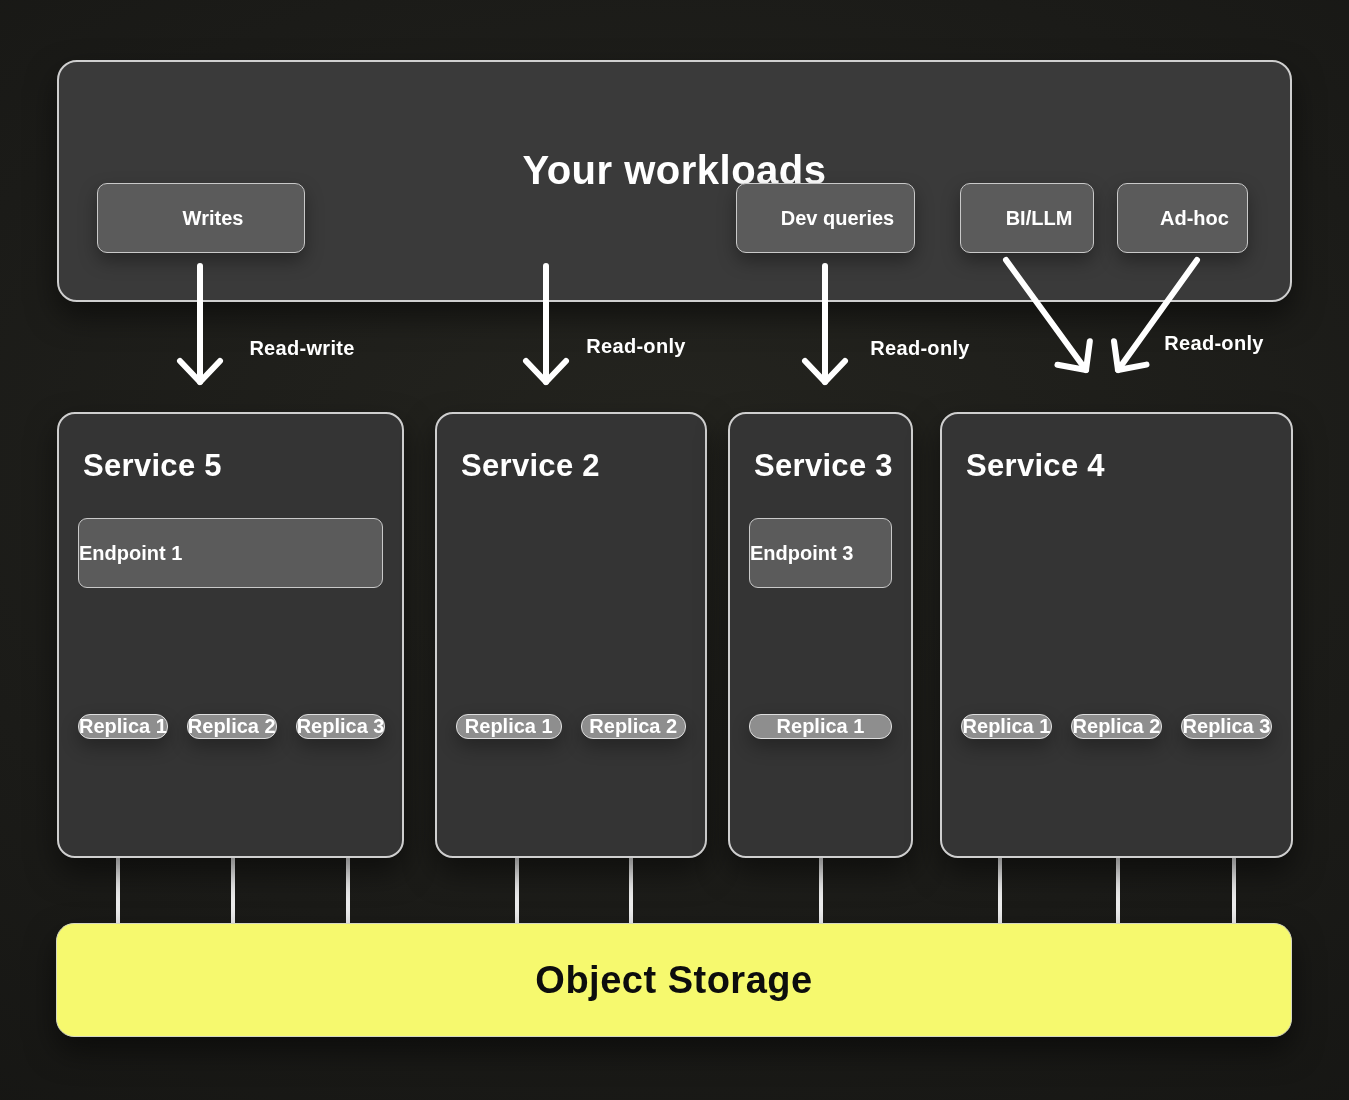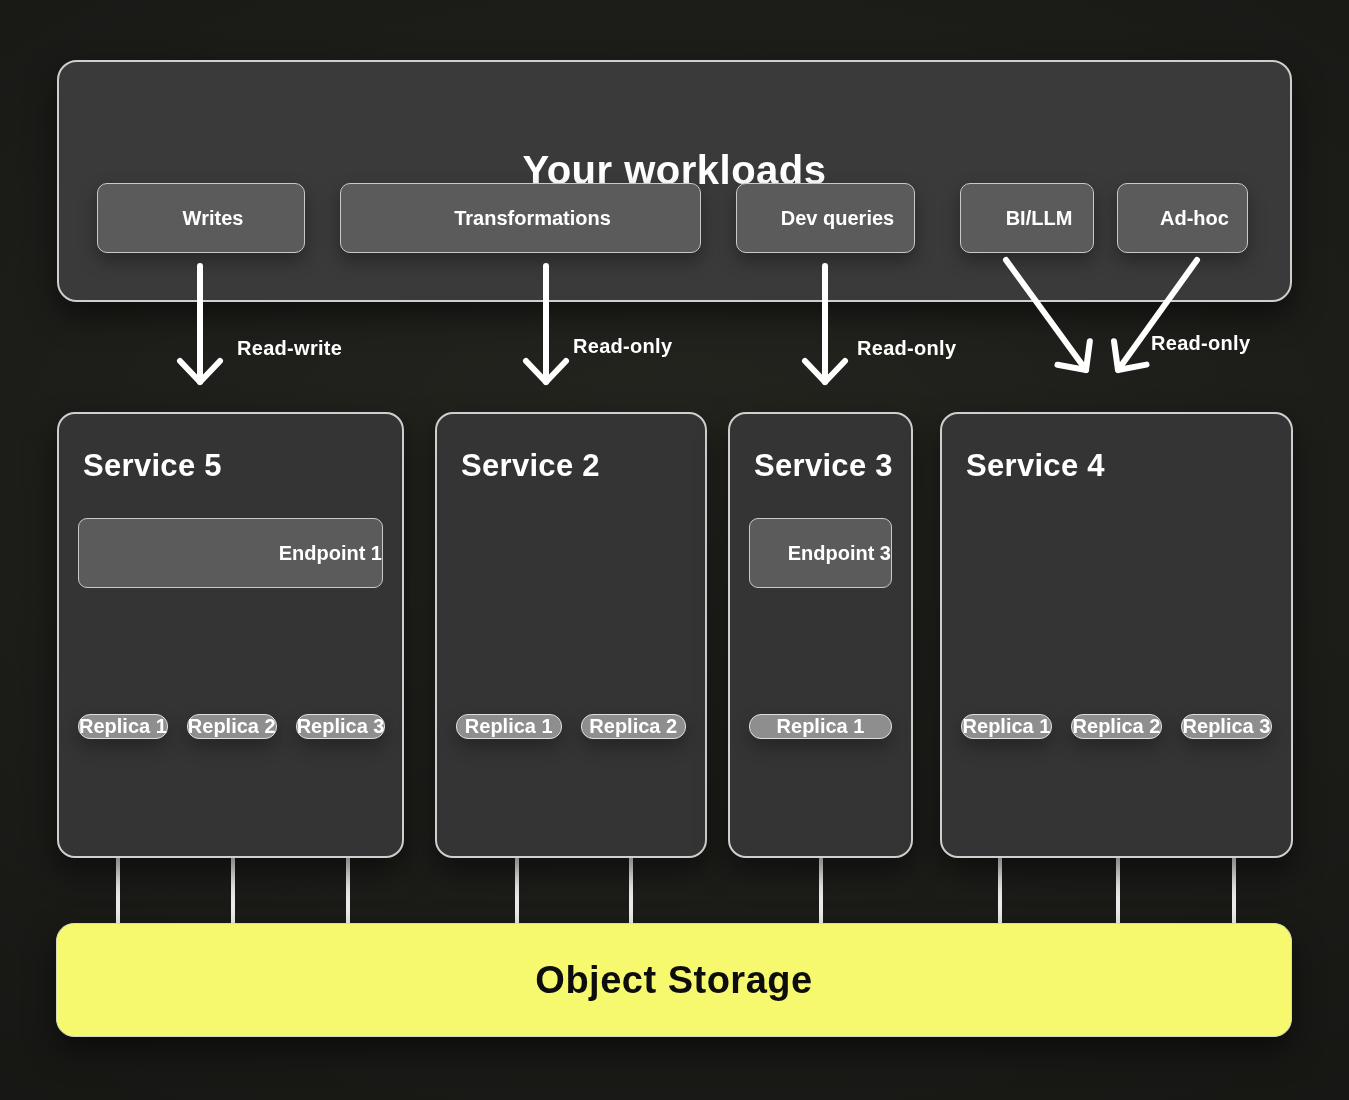--- a/index.html
+++ b/index.html
@@ -27,21 +27,21 @@
     color:#fff;font-size:40px;font-weight:700;letter-spacing:.5px;
   }
   .btn-writes{left:97px;top:183px;width:208px;height:70px;}
   .btn-transformations{left:340px;top:183px;width:361px;height:70px;}
   .btn-dev{left:736px;top:183px;width:179px;height:70px;}
   .btn-billm{left:948px;top:183px;width:134px;height:70px;margin-left:12px;}
   .btn-adhoc{left:1117px;top:183px;width:131px;height:70px;}
   
   .arrow-layer{position:absolute;left:0;top:0;width:1349px;height:1100px;pointer-events:none;}
   .arrow-label{
-    position:absolute;color:#fff;font-size:20px;font-weight:700;
+    position:absolute;color:#fff;font-size:20px;font-weight:700;text-align:center;
     letter-spacing:.3px;
   }
   .lbl-rw{left:237px;top:337px;width:130px;}
   .lbl-ro1{left:573px;top:335px;width:126px;}
   .lbl-ro2{left:857px;top:337px;width:126px;}
   .lbl-ro3{left:1151px;top:332px;width:126px;}
   
   .service{
     position:absolute;top:412px;height:446px;background:#343434;
     border:2px solid #cfcfcf;border-radius:18px;box-sizing:border-box;
@@ -51,21 +51,21 @@
   .svc2{left:435px;width:272px;}
   .svc3{left:728px;width:185px;text-decoration:underline;}
   .svc4{left:940px;width:353px;}
   .service-title{
     position:absolute;left:24px;top:34px;color:#fff;font-size:31px;font-weight:600;
     letter-spacing:.3px;white-space:nowrap;
   }
   .endpoint{
     position:absolute;left:19px;right:19px;top:104px;height:70px;
     background:#5b5b5b;border:1.5px solid #c9c9c9;border-radius:9px;
-    display:flex;align-items:center;justify-content:flex-end;
+    display:flex;align-items:center;justify-content:flex-start;
     color:#fff;font-size:20px;font-weight:600;box-sizing:border-box;
   }
   .replica-row{
     position:absolute;left:19px;right:19px;top:219px;height:186px;
     display:flex;gap:19px;align-items:center;
   }
   .replica{
     flex:1;background:#8e8e8e;border:1.5px solid #dedede;border-radius:12px;
     display:flex;align-items:center;justify-content:center;
     color:#fff;font-size:20px;font-weight:600;box-sizing:border-box;white-space:nowrap;
@@ -83,23 +83,20 @@
 </head>
 <body>
 
 <div class="canvas">
 
   <div class="panel workloads">
     <div class="workloads-title">Your workloads</div>
   </div>
   <div class="node btn-writes">
     <span>Writes</span>
-  </div>
-  <div class="node btn-transformations">
-    <span>Transformations</span>
   </div>
   <div class="node btn-dev">
     <span>Dev queries</span>
   </div>
   <div class="node btn-billm">
     <span>BI/LLM</span>
   </div>
   <div class="node btn-adhoc">
     <span>Ad-hoc</span>
   </div>

